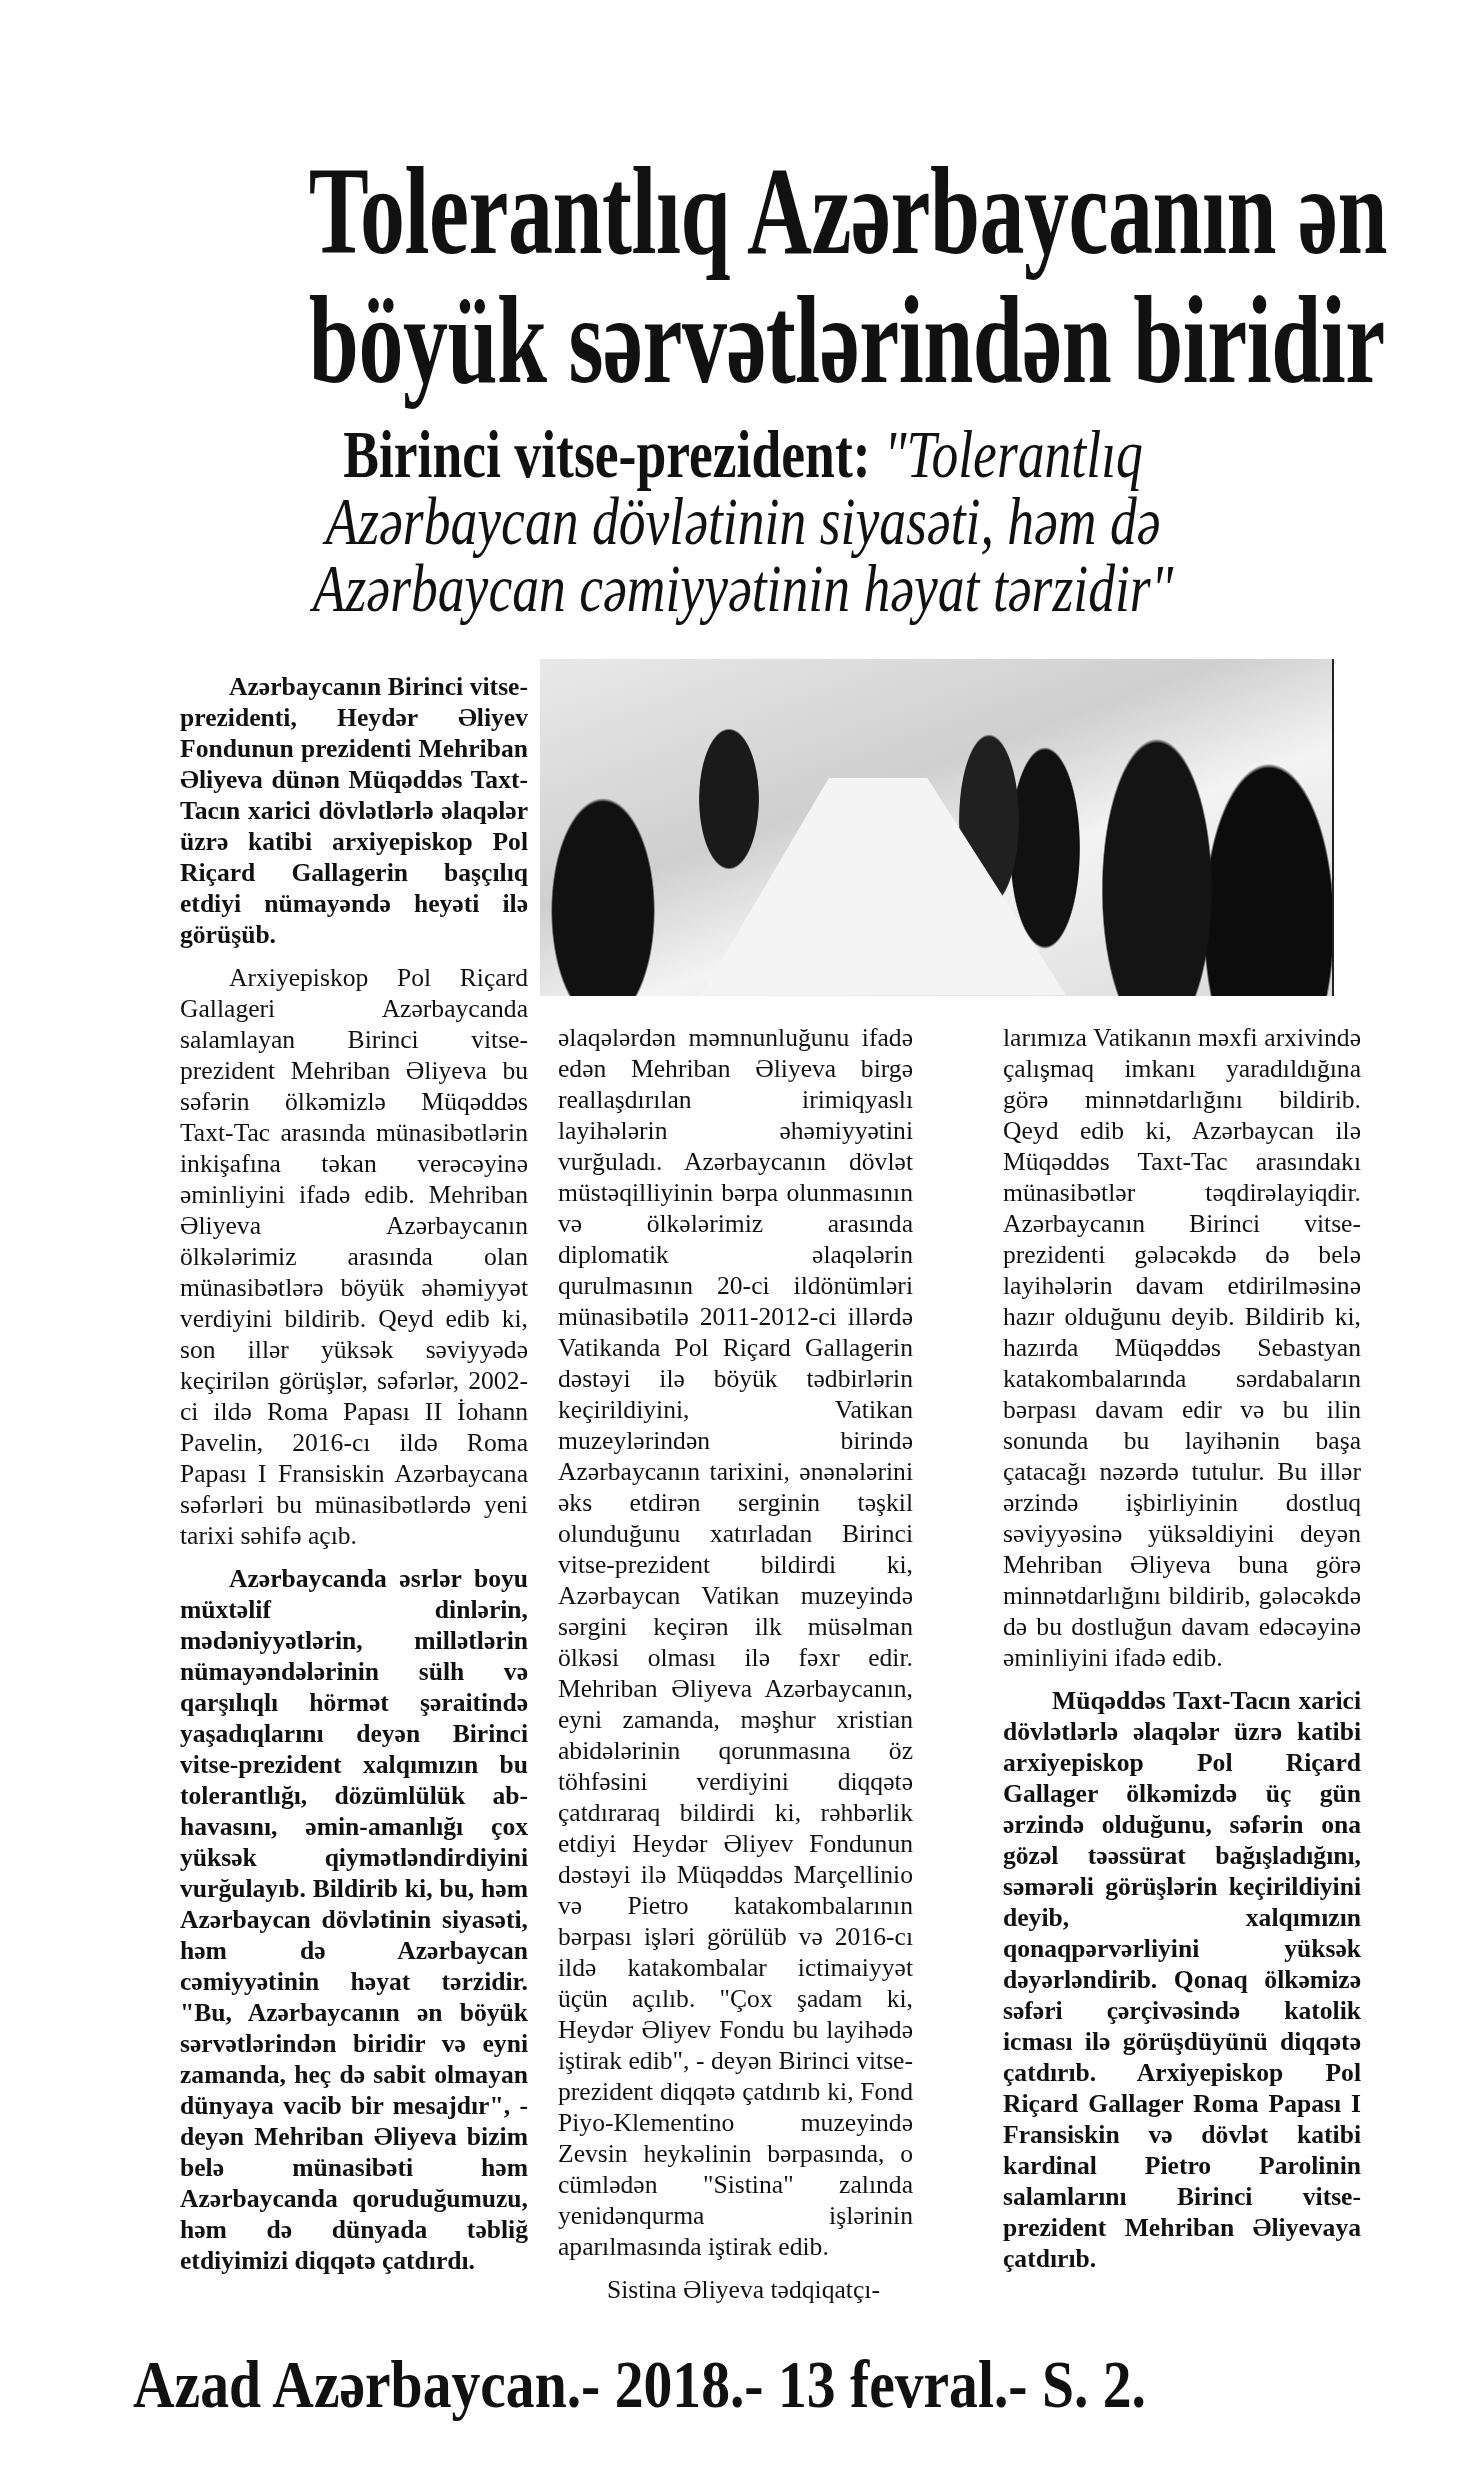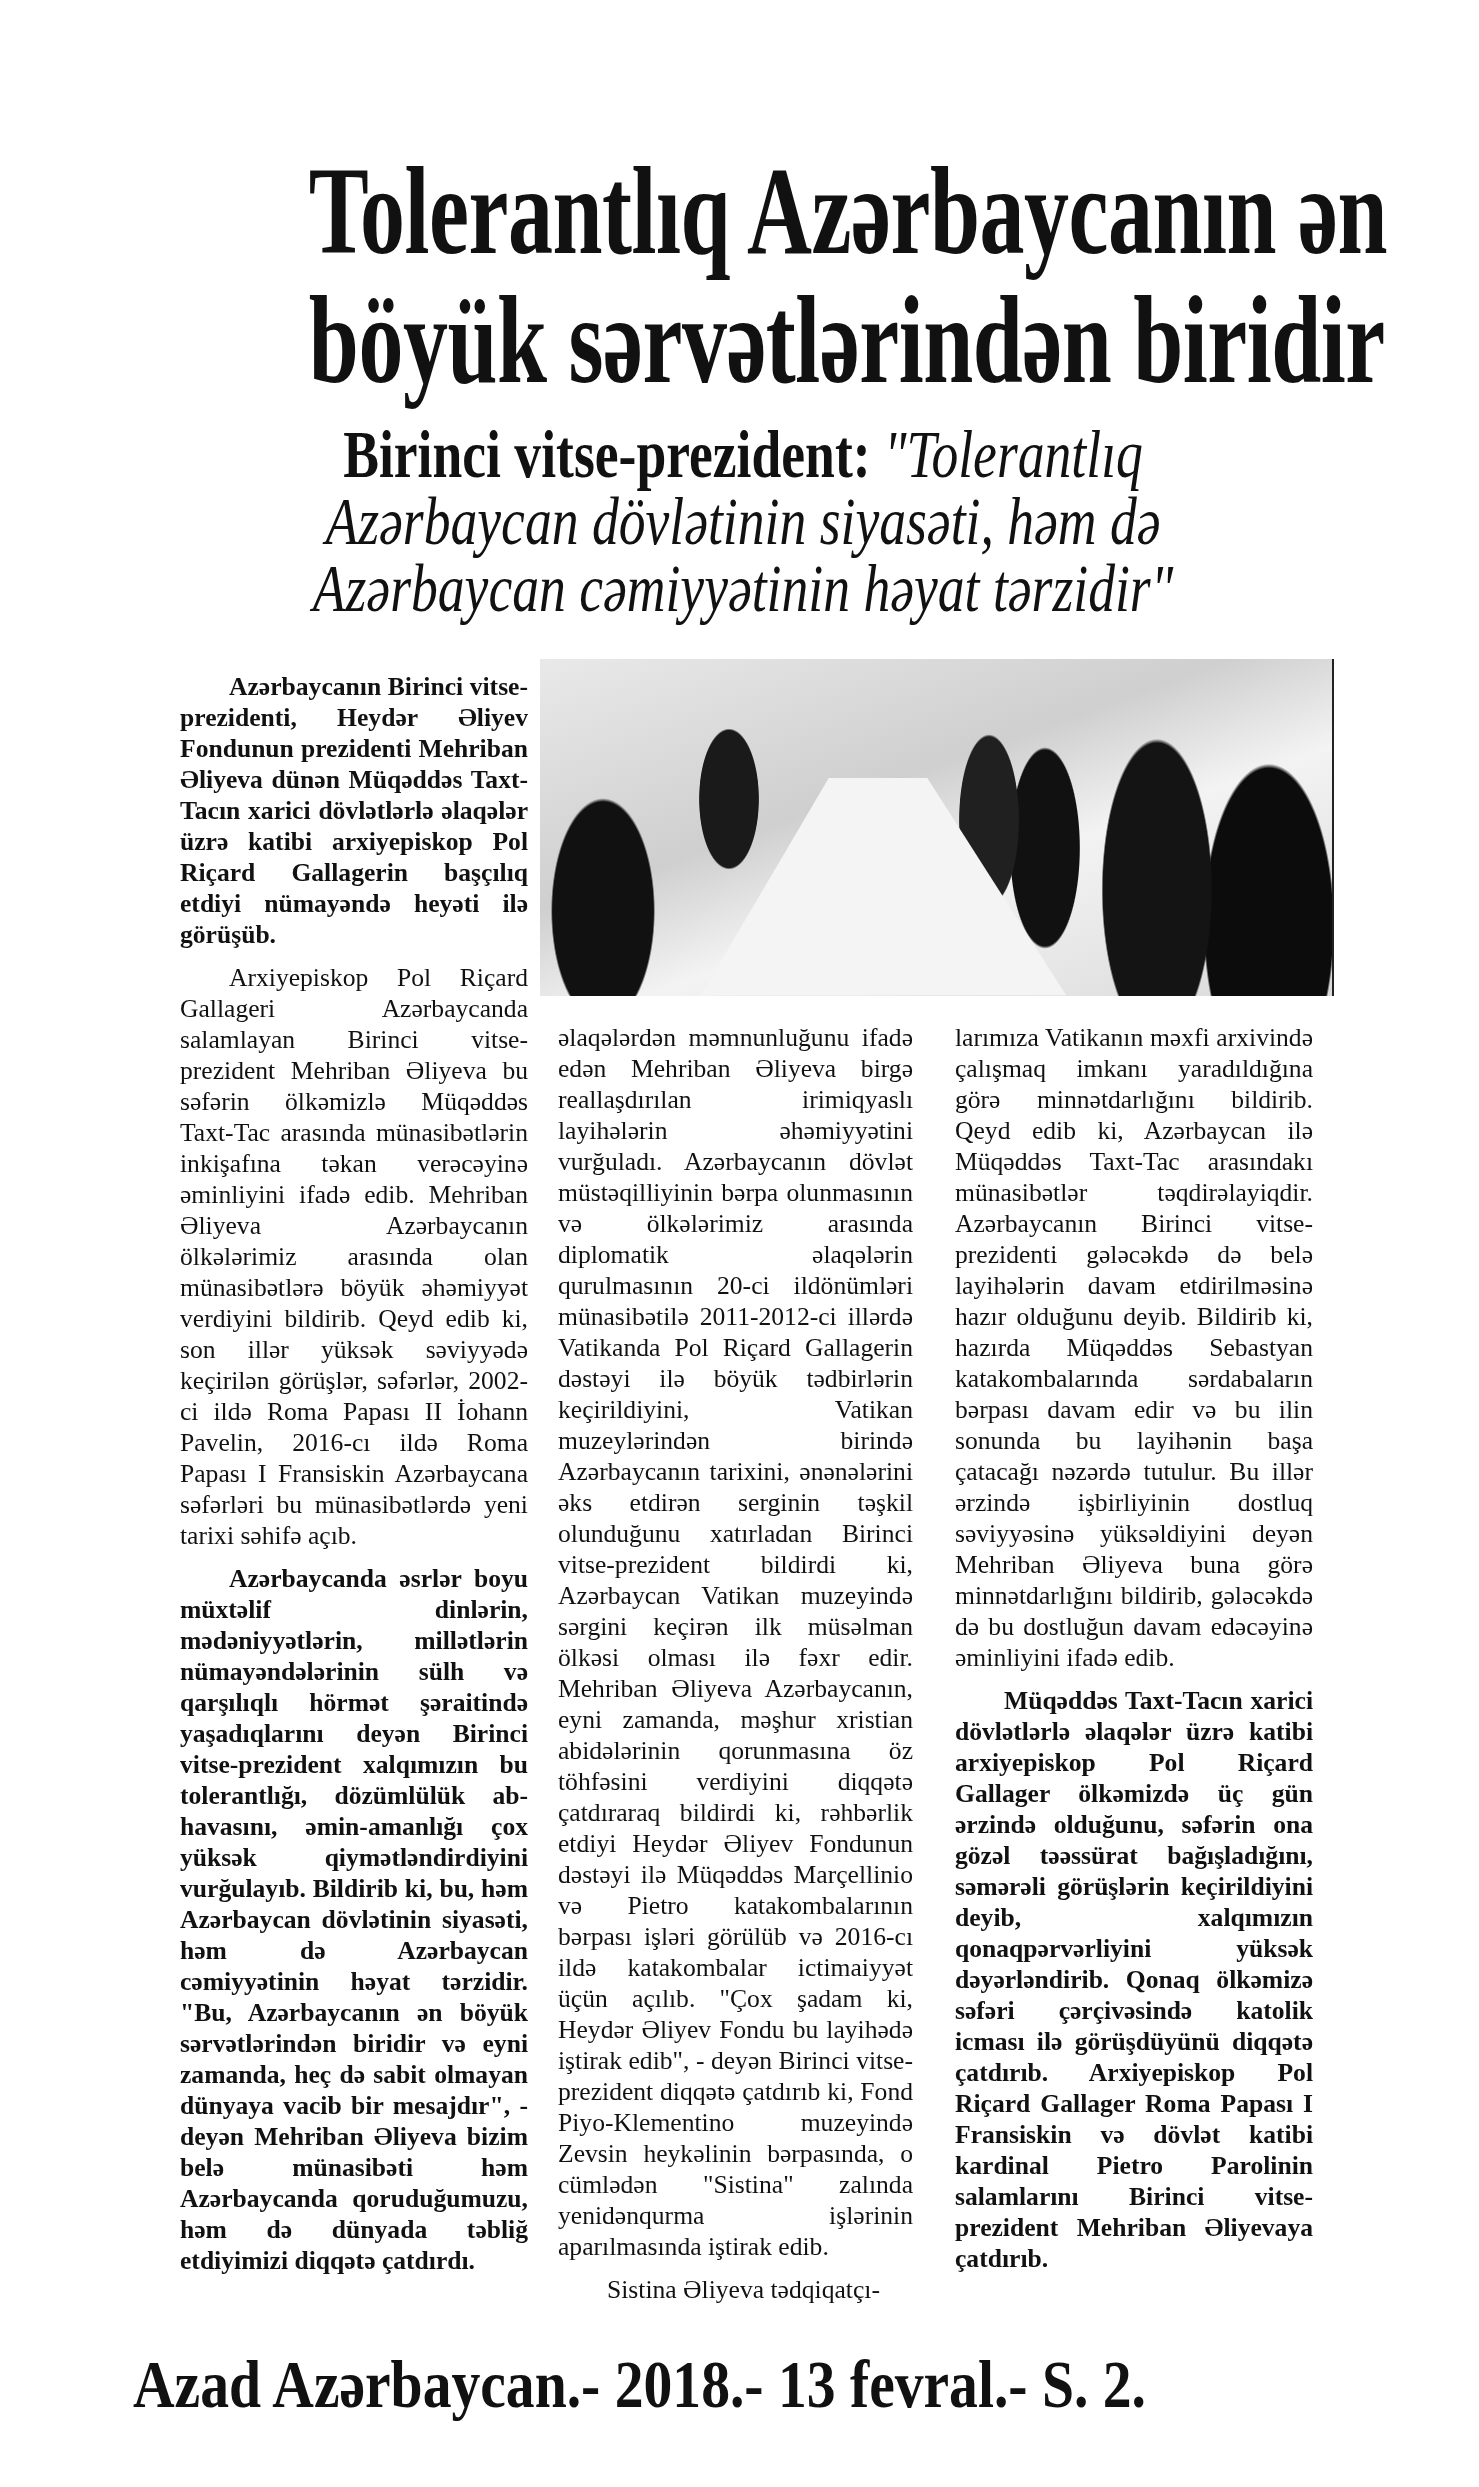--- a/index.html
+++ b/index.html
@@ -41,21 +41,21 @@
     }
     .col {
       position: absolute; font-size: 25.6px; line-height: 31px;
       text-align: justify; hyphens: manual; transform-origin: left top;
     }
     .col p { margin: 12px; text-indent: 49px; }
     .col p.noindent { text-indent: 0; font-family: Liberation Serif, serif; }
     .col .b { font-weight: bold; }
     .col1 { left: 168px; top: 659px; width: 372px; }
     .col2 { left: 546px; top: 1010px; width: 379px; }
-    .col3 { left: 943px; top: 1010px; width: 382px; }
+    .col3 { left: 991px; top: 1010px; width: 382px; }
     .footer {
       position: absolute; left: 133px; top: 2349px; width: 1192px;
       font-weight: bold; font-size: 67px; line-height: 70px; white-space: nowrap;
       transform: scaleX(0.86); transform-origin: left top;
     }
   </style>
 </head>
 <body>
 
 <div class="headline">

